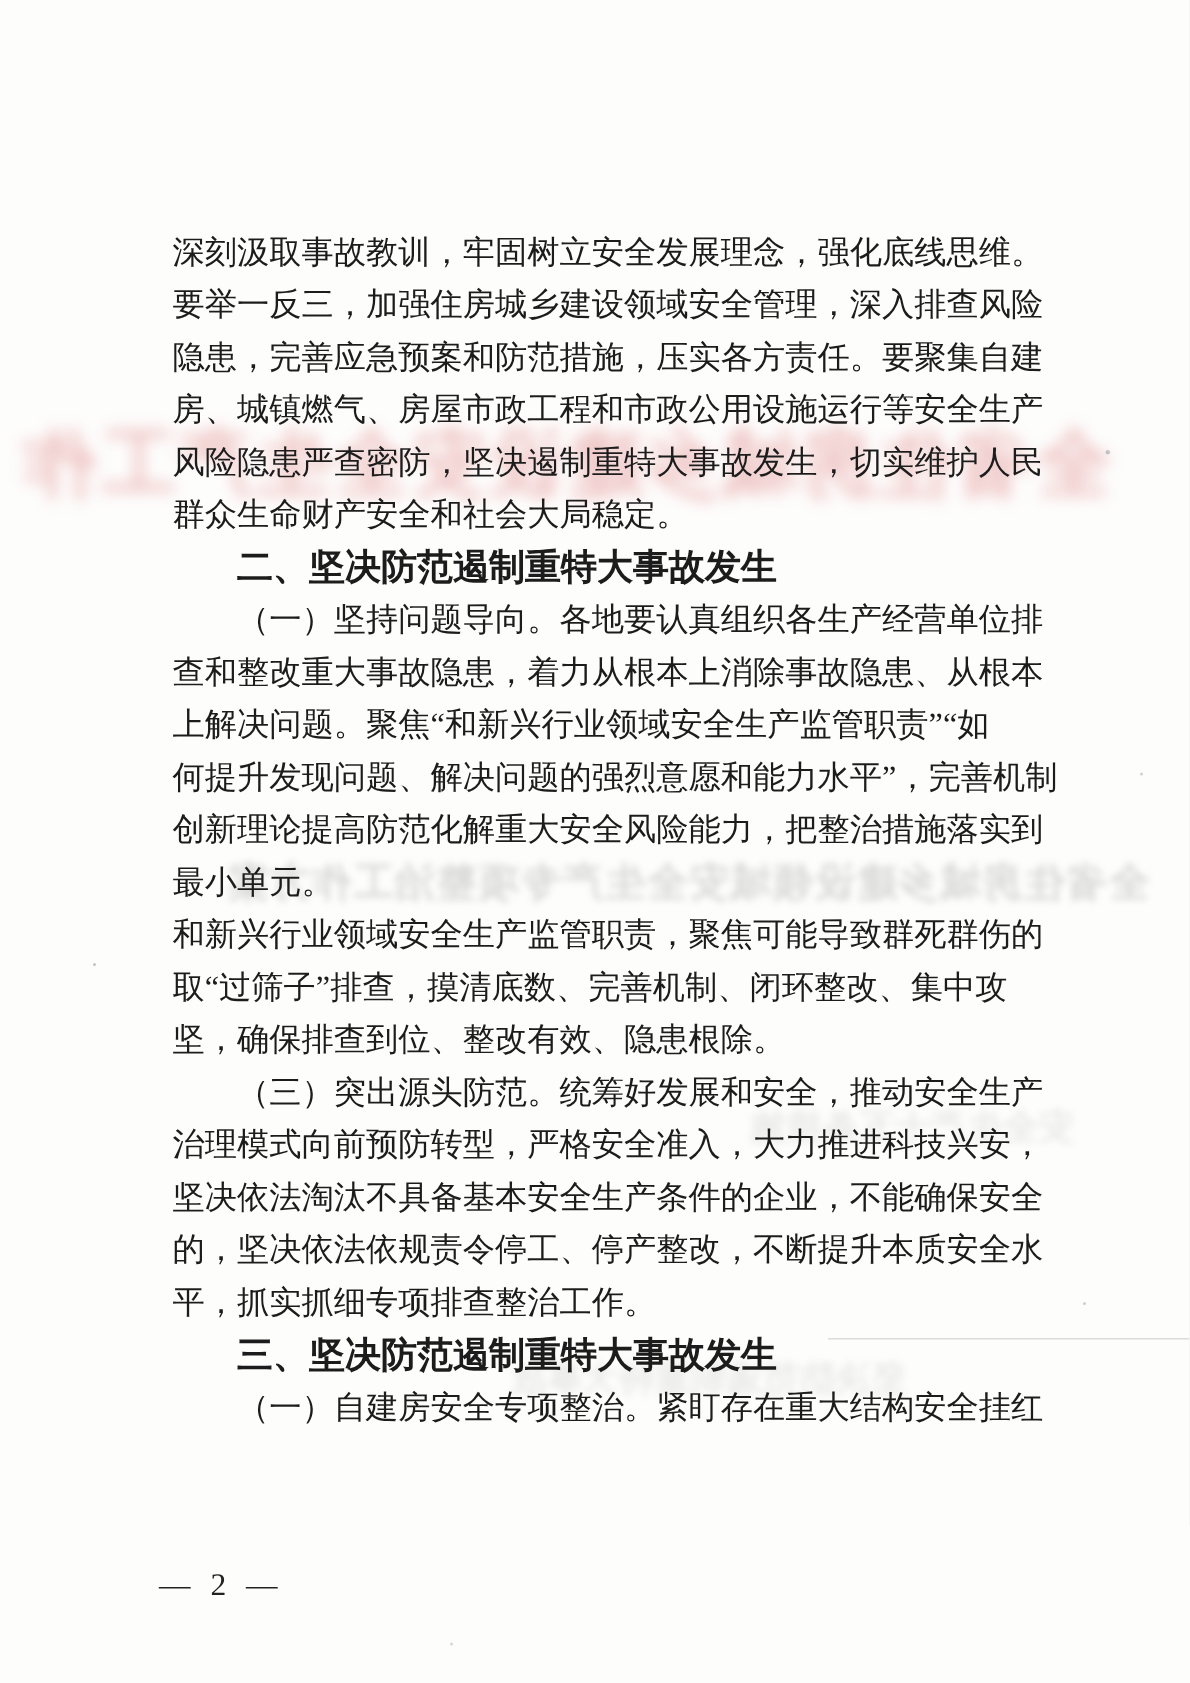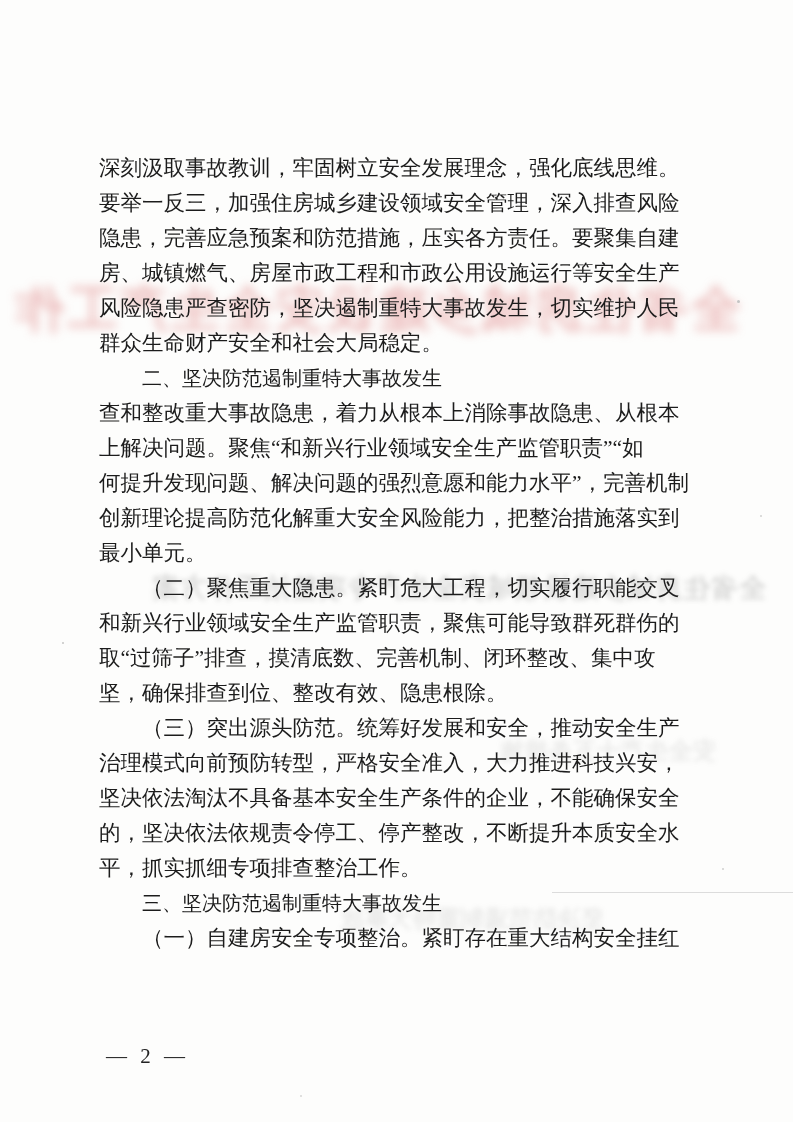--- a/index.html
+++ b/index.html
@@ -17,26 +17,27 @@
     position:absolute;
     left:99px;top:151px;
     width:612px;
   }
   .line{
     height:35px;
     line-height:35px;
     font-size:21.5px;
     letter-spacing:0px;
     white-space:nowrap;
+    margin-left:16px;
   }
   .indent{padding-left:43px;}
   .heading{
     font-family:"Liberation Sans", sans-serif;
-    font-weight:400;
-    font-size:20px;
+    font-weight:700;
+    font-size:24px;
   }
   .page-number{
     position:absolute;
     left:106px;top:1044px;
     font-size:21px;
     letter-spacing:4px;
     color:#222;
   }
   
   .bleed{
@@ -105,26 +106,26 @@
   <div class="speck s5"></div>
 
   <div class="content">
     <div class="line">深刻汲取事故教训，牢固树立安全发展理念，强化底线思维。</div>
     <div class="line">要举一反三，加强住房城乡建设领域安全管理，深入排查风险</div>
     <div class="line">隐患，完善应急预案和防范措施，压实各方责任。要聚集自建</div>
     <div class="line">房、城镇燃气、房屋市政工程和市政公用设施运行等安全生产</div>
     <div class="line">风险隐患严查密防，坚决遏制重特大事故发生，切实维护人民</div>
     <div class="line">群众生命财产安全和社会大局稳定。</div>
     <div class="line indent heading">二、坚决防范遏制重特大事故发生</div>
+    <div class="line indent">（一）坚持问题导向。各地要认真组织各生产经营单位排</div>
     <div class="line">查和整改重大事故隐患，着力从根本上消除事故隐患、从根本</div>
     <div class="line">上解决问题。聚焦“和新兴行业领域安全生产监管职责”“如</div>
     <div class="line">何提升发现问题、解决问题的强烈意愿和能力水平”，完善机制</div>
     <div class="line">创新理论提高防范化解重大安全风险能力，把整治措施落实到</div>
     <div class="line">最小单元。</div>
-    <div class="line indent">（二）聚焦重大隐患。紧盯危大工程，切实履行职能交叉</div>
     <div class="line">和新兴行业领域安全生产监管职责，聚焦可能导致群死群伤的</div>
     <div class="line">取“过筛子”排查，摸清底数、完善机制、闭环整改、集中攻</div>
     <div class="line">坚，确保排查到位、整改有效、隐患根除。</div>
     <div class="line indent">（三）突出源头防范。统筹好发展和安全，推动安全生产</div>
     <div class="line">治理模式向前预防转型，严格安全准入，大力推进科技兴安，</div>
     <div class="line">坚决依法淘汰不具备基本安全生产条件的企业，不能确保安全</div>
     <div class="line">的，坚决依法依规责令停工、停产整改，不断提升本质安全水</div>
     <div class="line">平，抓实抓细专项排查整治工作。</div>
     <div class="line indent heading">三、坚决防范遏制重特大事故发生</div>
     <div class="line indent">（一）自建房安全专项整治。紧盯存在重大结构安全挂红</div>

